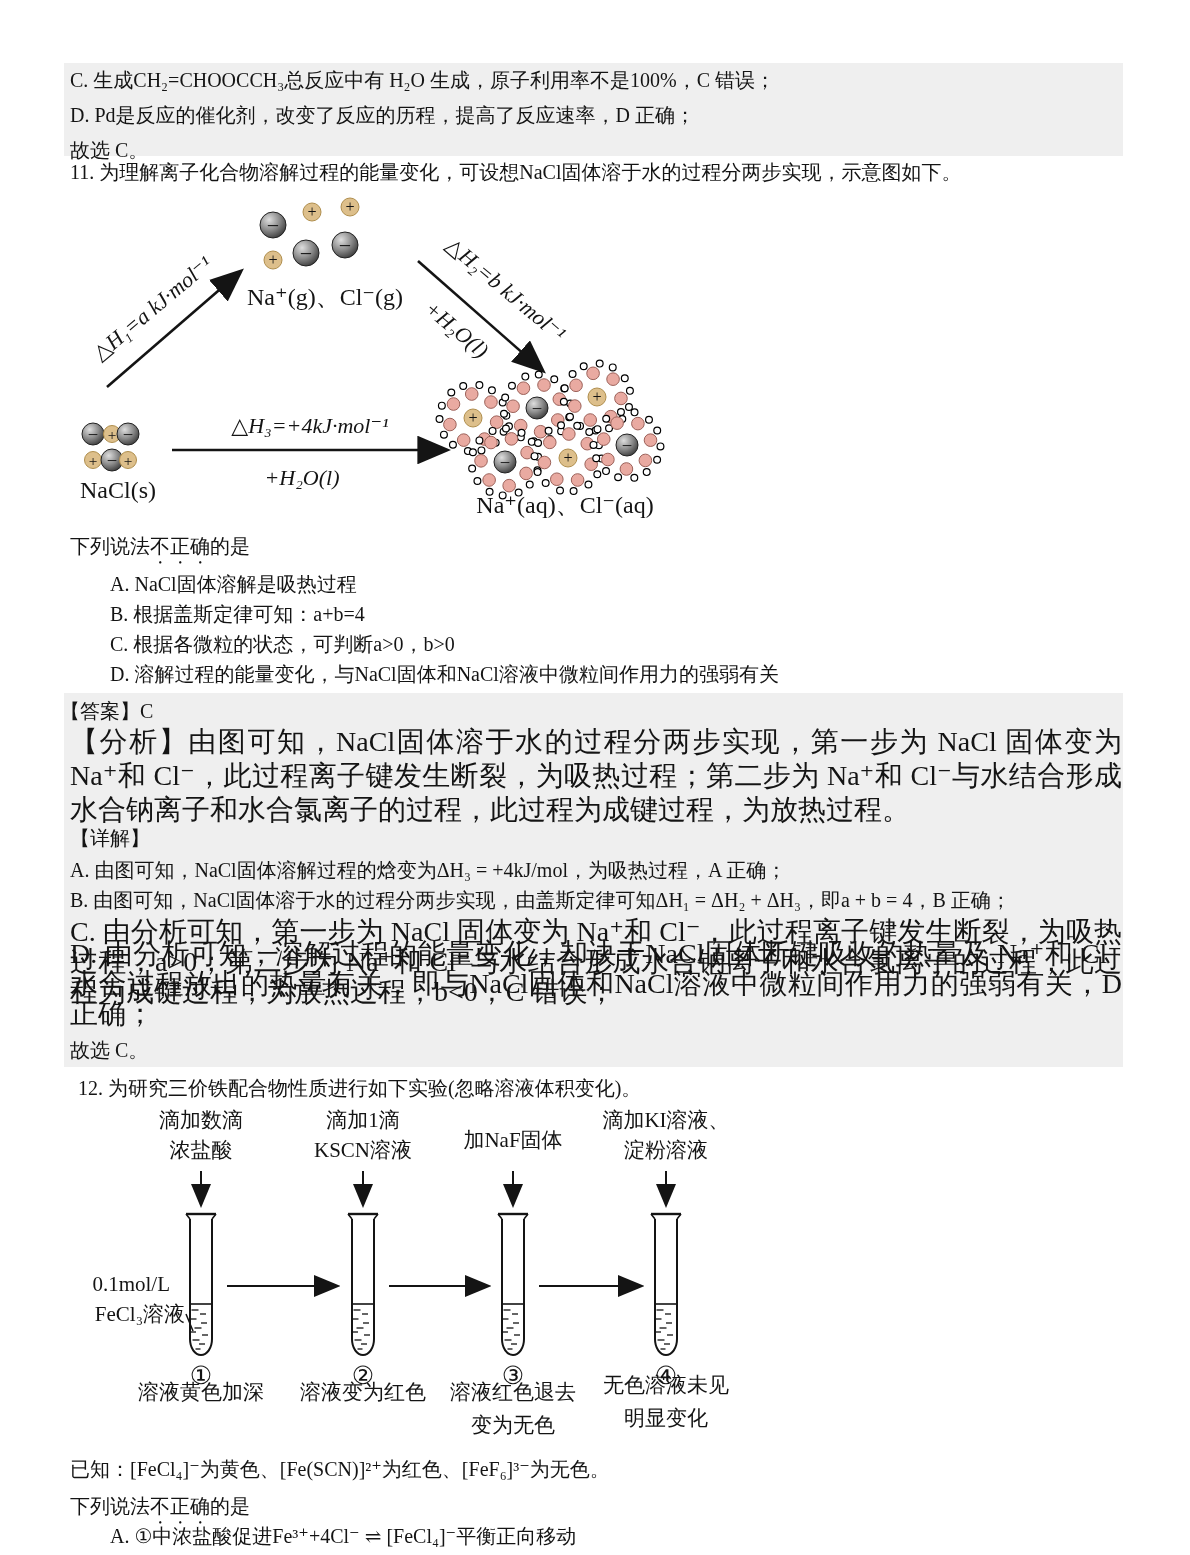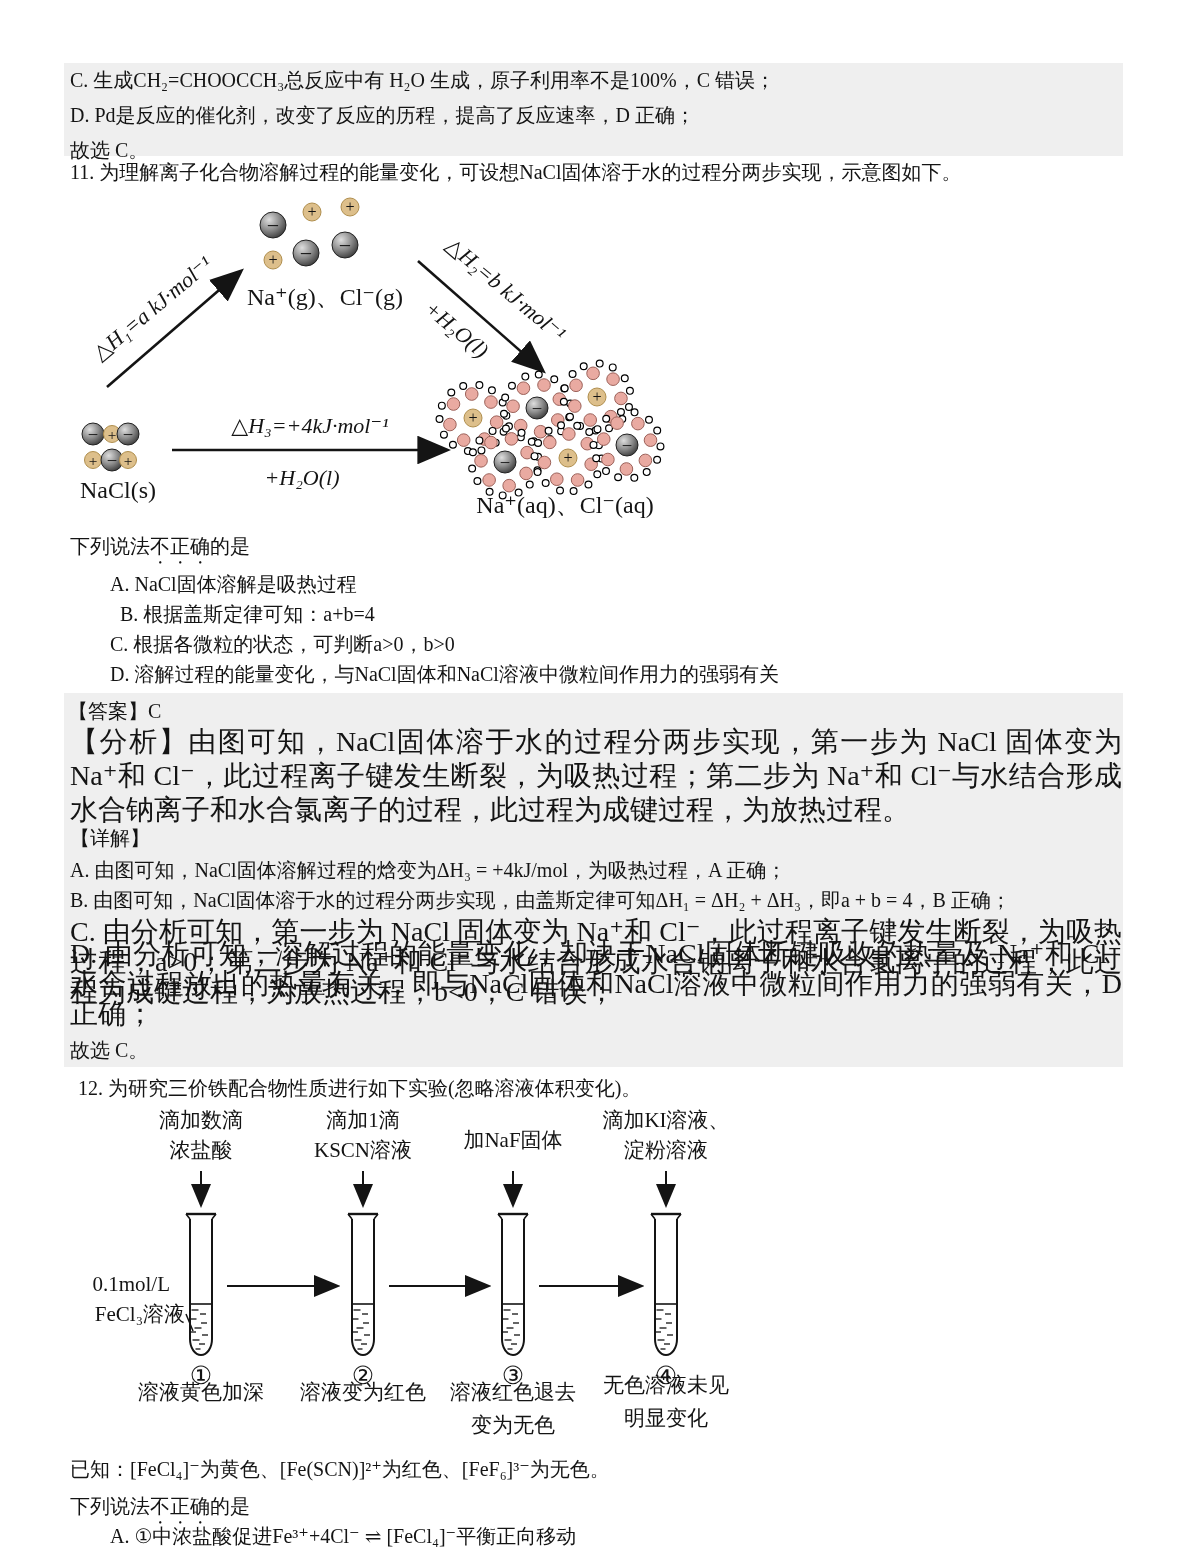--- a/index.html
+++ b/index.html
@@ -215,25 +215,25 @@
         <circle cx="593.2113896345713" cy="238.5251274151336" r="3.4" fill="#fff" stroke="#000" stroke-width="1.2"></circle>
         <circle cx="596.4706148083118" cy="254.40283439992817" r="3.4" fill="#fff" stroke="#000" stroke-width="1.2"></circle>
         <circle cx="586.5098059903843" cy="248.17412989249684" r="6.3" fill="#e9aaa1" stroke="#9c625a" stroke-width="1"></circle>
         <circle cx="563" cy="253" r="11" fill="url(#gGray)" stroke="#222" stroke-width="1"></circle>
         <text x="563" y="253" text-anchor="middle" dominant-baseline="central" font-size="18.7" fill="#000">−</text>
       </g>
   </svg>
 
   <div class="t" style="left:70px;top:496px;"><span>下列说法</span><span class="emph">不正确</span><span>的是</span></div>
   <div class="t" style="left:110px;top:534px;">A. NaCl固体溶解是吸热过程</div>
-  <div class="t" style="left:120px;top:564px;">B. 根据盖斯定律可知：a+b=4</div>
+  <div class="t" style="left:110px;top:564px;">B. 根据盖斯定律可知：a+b=4</div>
   <div class="t" style="left:110px;top:594px;">C. 根据各微粒的状态，可判断a&gt;0，b&gt;0</div>
   <div class="t" style="left:110px;top:624px;">D. 溶解过程的能量变化，与NaCl固体和NaCl溶液中微粒间作用力的强弱有关</div>
 
-  <div class="t" style="left:68px;top:661px;">【答案】C</div>
+  <div class="t" style="left:60px;top:661px;">【答案】C</div>
   <div class="p" style="left:70px;top:690px;width:1052px;line-height:34px;">【分析】由图可知，NaCl固体溶于水的过程分两步实现，第一步为 NaCl 固体变为 Na⁺和 Cl⁻，此过程离子键发生断裂，为吸热过程；第二步为 Na⁺和 Cl⁻与水结合形成水合钠离子和水合氯离子的过程，此过程为成键过程，为放热过程。</div>
   <div class="t" style="left:70px;top:788px;">【详解】</div>
   <div class="t" style="left:70px;top:820px;">A. 由图可知，NaCl固体溶解过程的焓变为ΔH₃ = +4kJ/mol，为吸热过程，A 正确；</div>
   <div class="t" style="left:70px;top:850px;">B. 由图可知，NaCl固体溶于水的过程分两步实现，由盖斯定律可知ΔH₁ = ΔH₂ + ΔH₃，即a + b = 4，B 正确；</div>
   <div class="p" style="left:70px;top:882px;width:1052px;line-height:30px;">C. 由分析可知，第一步为 NaCl 固体变为 Na⁺和 Cl⁻，此过程离子键发生断裂，为吸热过程，a&gt;0；第二步为 Na⁺和 Cl⁻与水结合形成水合钠离子和水合氯离子的过程，此过程为成键过程，为放热过程，b&lt;0，C 错误；</div>
   <div class="p" style="left:70px;top:904px;width:1052px;line-height:30px;">D. 由分析可知，溶解过程的能量变化，却决于NaCl固体断键吸收的热量及 Na⁺和 Cl⁻水合过程放出的热量有关，即与NaCl固体和NaCl溶液中微粒间作用力的强弱有关，D 正确；</div>
   <div class="t" style="left:70px;top:1000px;">故选 C。</div>
 
   <div class="t" style="left:78px;top:1038px;">12. 为研究三价铁配合物性质进行如下实验(忽略溶液体积变化)。</div>
 

